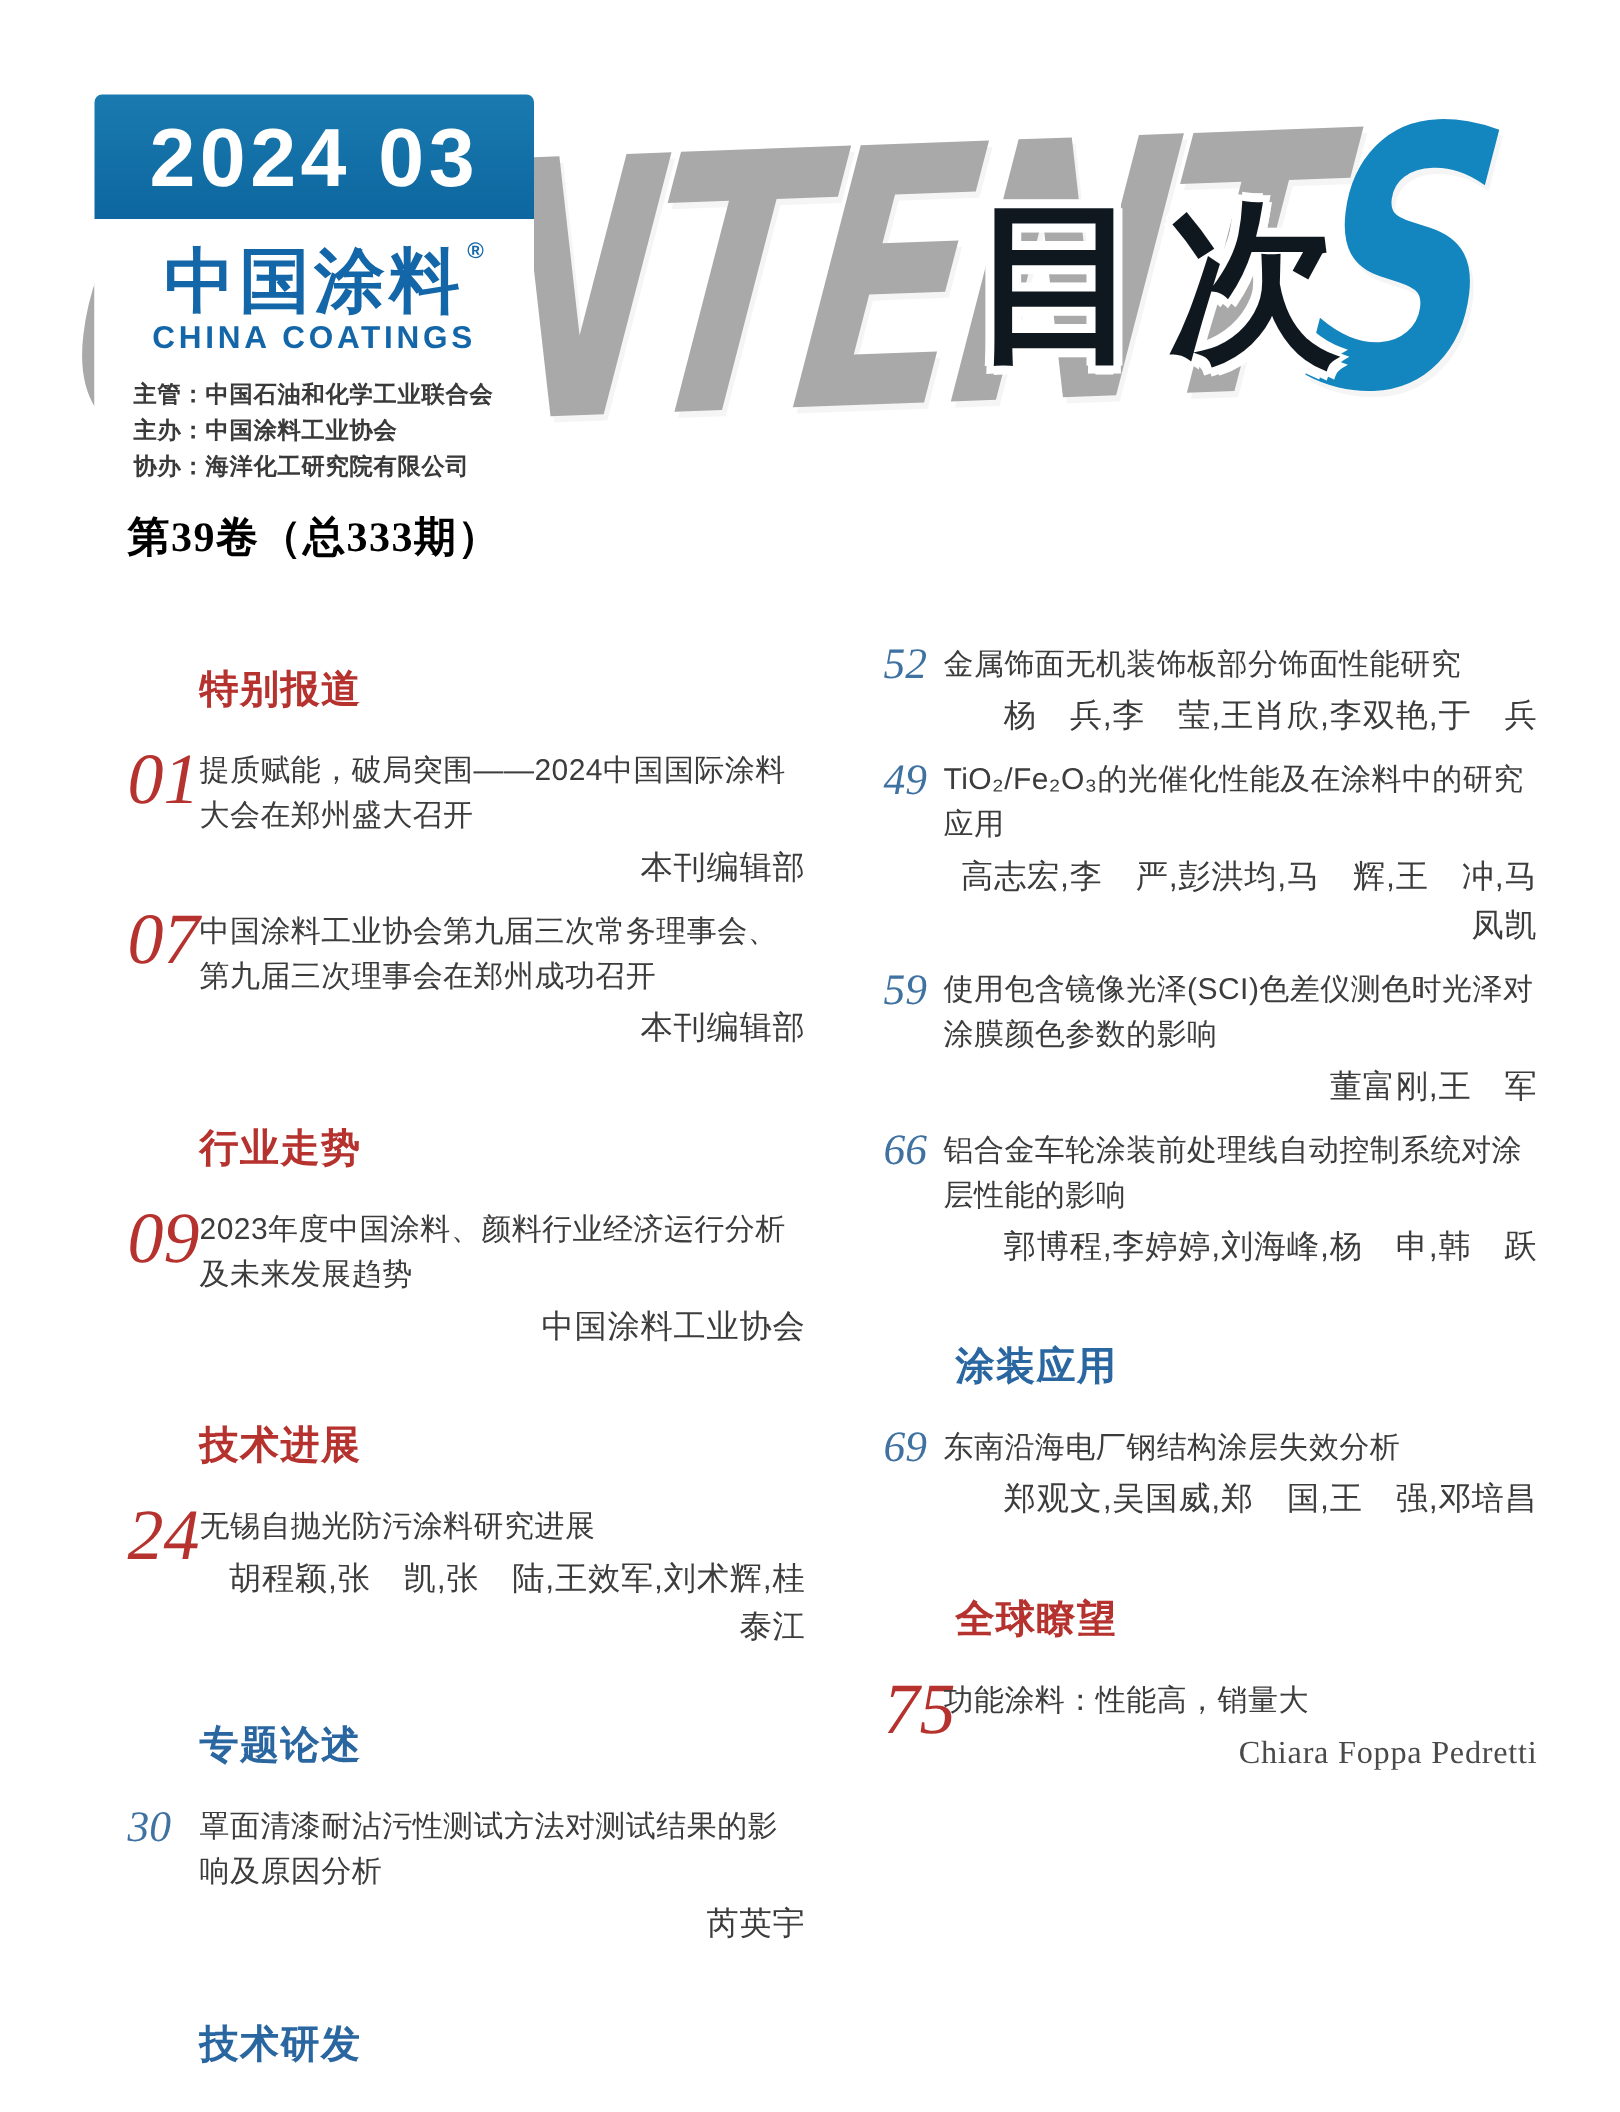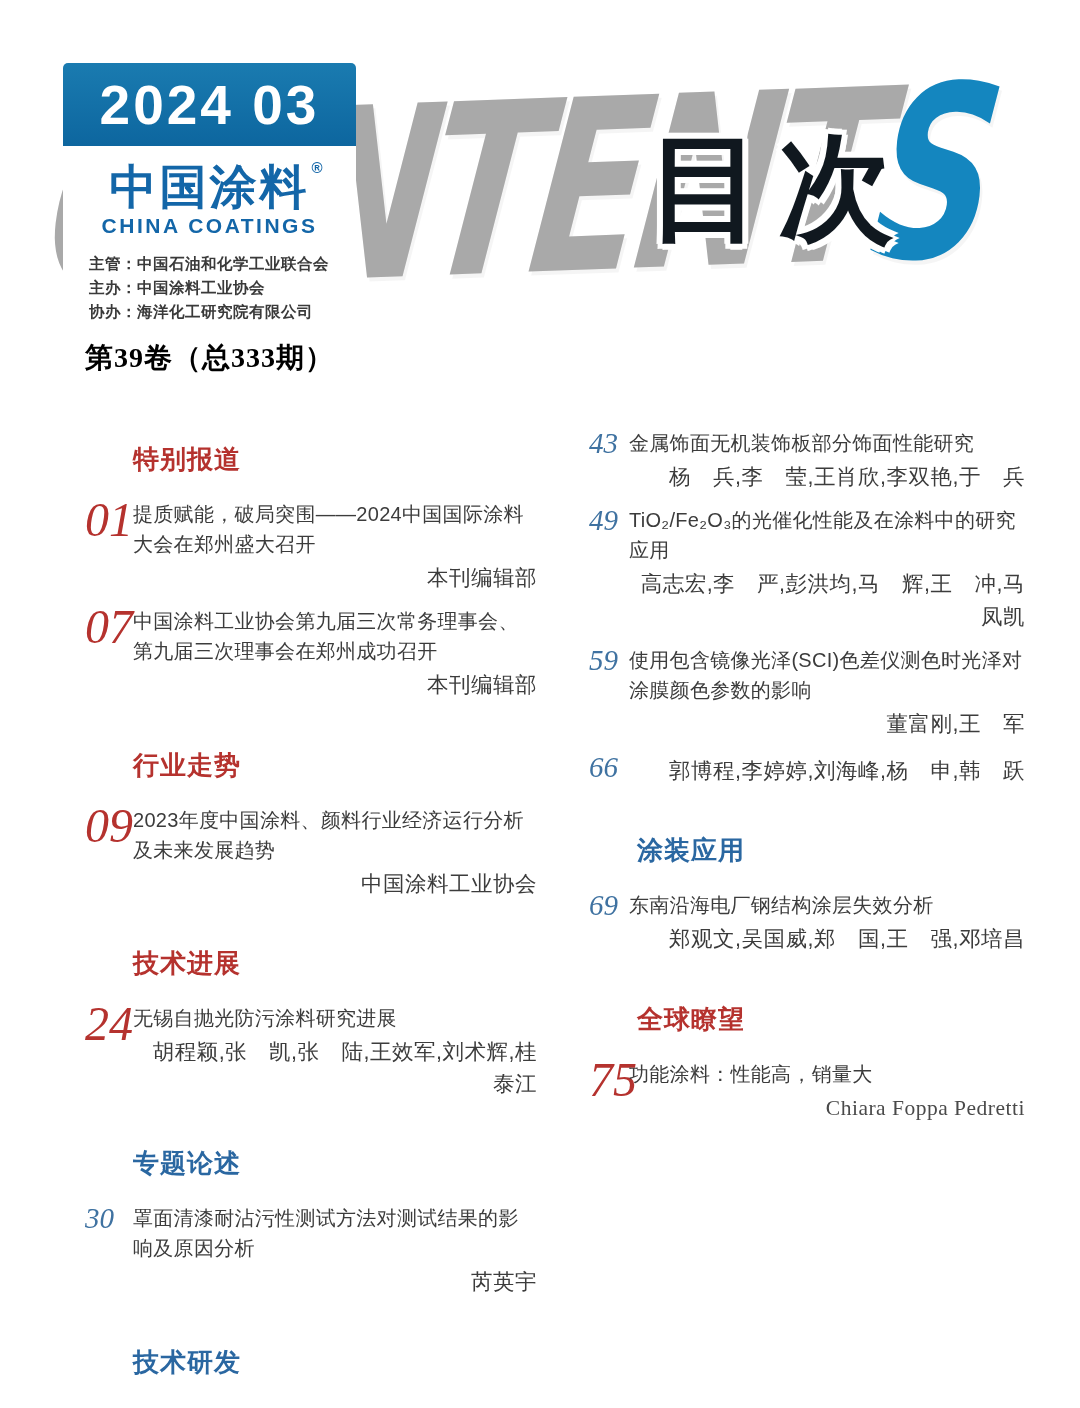--- a/index.html
+++ b/index.html
@@ -169,21 +169,21 @@
         <div class="section">
     <div class="sec-title blue">技术研发</div>
 
   </div>
       </div>
     <div class="col-right">
         <div class="section">
 
     <div class="items">
             <div class="item">
-    <div class="pg blue small">43</div>
+    <div class="pg blue small">52</div>
     <div class="it-body">
       <div class="it-title">金属饰面无机装饰板部分饰面性能研究</div>
       <div class="it-authors">
                   <div class="au-line">杨　兵,李　莹,王肖欣,李双艳,于　兵</div>
                 </div>
     </div>
   </div>
             <div class="item">
     <div class="pg blue small">49</div>
     <div class="it-body">
@@ -202,20 +202,21 @@
     <div class="it-body">
       <div class="it-title">使用包含镜像光泽(SCI)色差仪测色时光泽对涂膜颜色参数的影响</div>
       <div class="it-authors">
                   <div class="au-line">董富刚,王　军</div>
                 </div>
     </div>
   </div>
             <div class="item">
     <div class="pg blue small">66</div>
     <div class="it-body">
+      <div class="it-title">铝合金车轮涂装前处理线自动控制系统对涂层性能的影响</div>
       <div class="it-authors">
                   <div class="au-line">郭博程,李婷婷,刘海峰,杨　申,韩　跃</div>
                 </div>
     </div>
   </div>
           </div>
   </div>
         <div class="section">
     <div class="sec-title blue">涂装应用</div>
     <div class="items">

